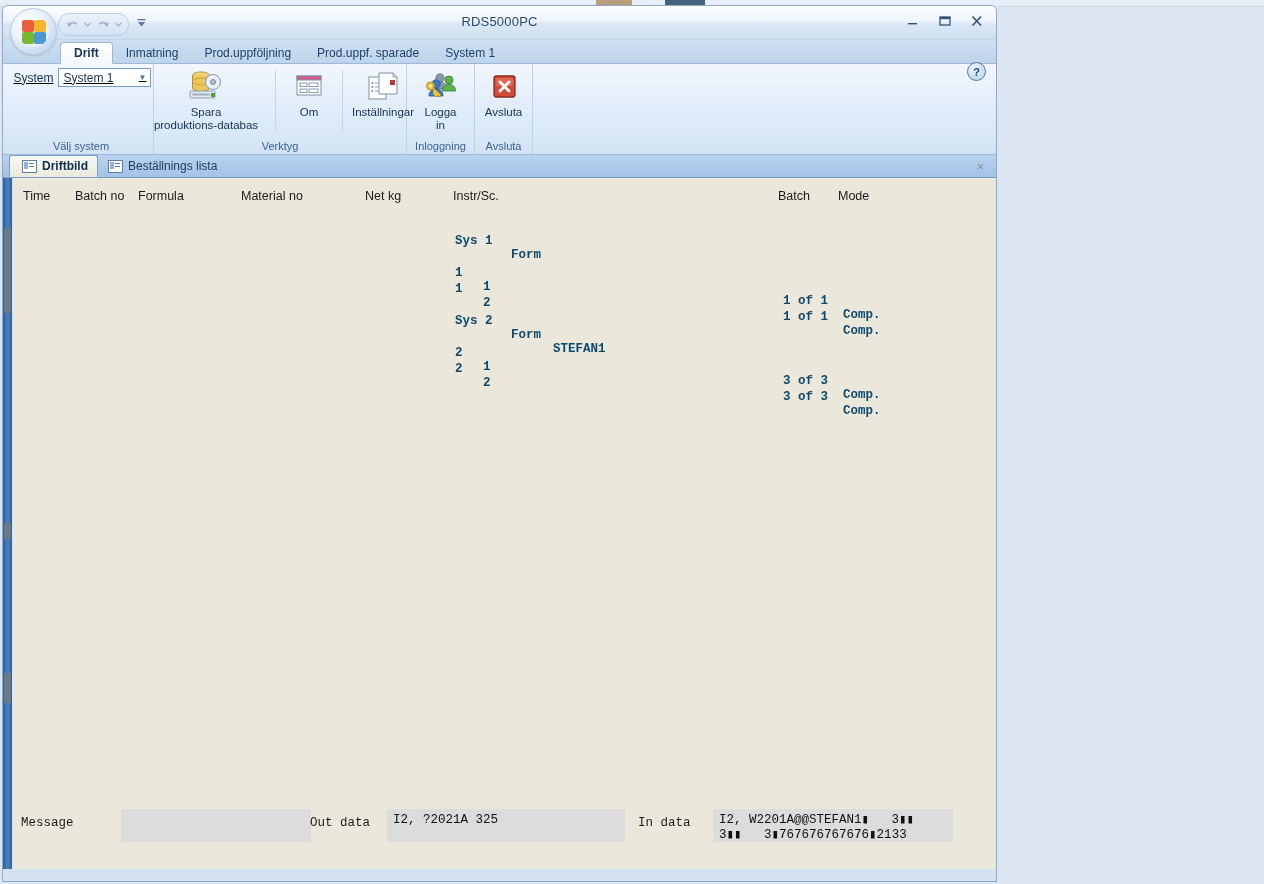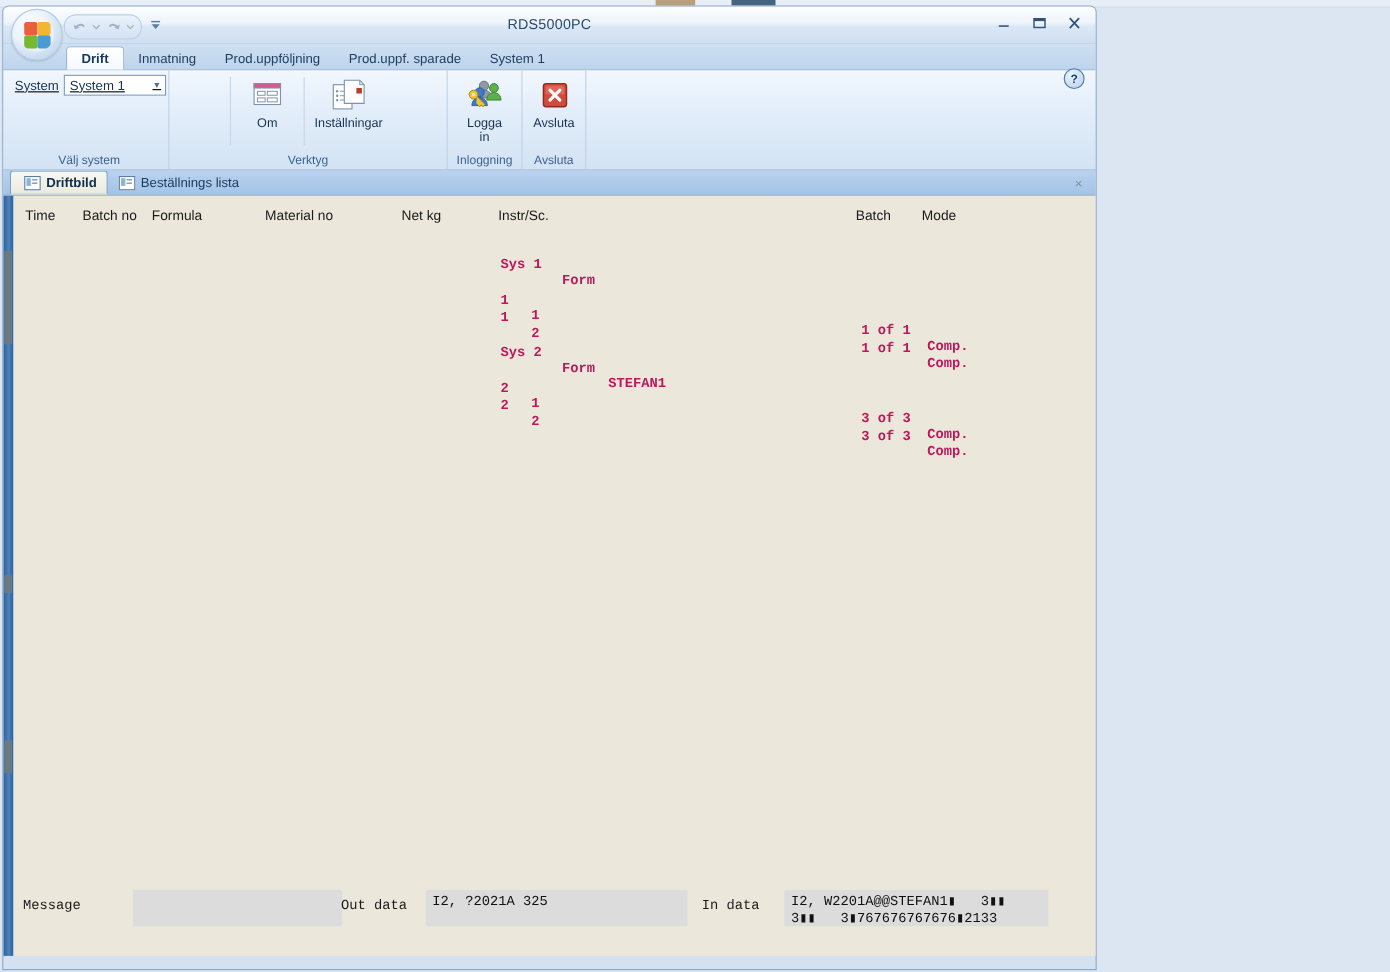--- a/index.html
+++ b/index.html
@@ -195,21 +195,21 @@
   .form{
     position:absolute;left:10px;top:0;right:0;height:691px;
     background:#ebe7da;
     overflow:hidden;
   }
   .mono{font-family:"Liberation Mono","DejaVu Sans Mono",monospace;}
 
   .hdrrow{position:absolute;top:11px;left:0;right:0;height:16px;}
   .hdrrow span{position:absolute;font-size:12.5px;color:#1b1b1b;font-family:"Liberation Sans",sans-serif;white-space:pre;}
 
-  .datarow{position:absolute;left:0;right:0;height:16px;font-size:12.5px;color:#be185d;white-space:pre;}
+  .datarow{position:absolute;left:0;right:0;height:16px;font-size:12.5px;color:#0c4a6e;white-space:pre;}
   .datarow span{position:absolute;font-weight:bold;}
 
   
   .botfields{position:absolute;left:0;bottom:22px;right:0;height:44px;text-decoration:underline;}
   .flabel{
     position:absolute;font-size:12.5px;color:#1b1b1b;white-space:pre;
   }
   .fbox{
     position:absolute;background:#dcdcdc;border:none;
     font-size:12.5px;color:#111;white-space:pre;line-height:15px;
@@ -329,20 +329,36 @@
               <span>System 1</span>
               <span class="arr">▼</span>
             </div>
           </div>
         </div>
         <div class="glabel">Välj system</div>
       </div>
 
       <div class="rgroup grp-verktyg">
         <div class="gcontent">
+          <div class="rbtn" style="min-width:120px">
+            <div class="ico">
+              <svg width="40" height="34" viewBox="0 0 40 34">
+                <ellipse cx="15" cy="5.5" rx="8.5" ry="3.6" fill="#f4d67b" stroke="#b08c2a" stroke-width="0.9"></ellipse>
+                <path d="M6.5 5.5 V18 a8.5 3.6 0 0 0 17 0 V5.5" fill="#eec75c" stroke="#b08c2a" stroke-width="0.9"></path>
+                <ellipse cx="15" cy="11.5" rx="8.5" ry="3.4" fill="none" stroke="#c49a32" stroke-width="0.8"></ellipse>
+                <circle cx="27" cy="12" r="7.5" fill="#e9f0f7" stroke="#7f98b2" stroke-width="1"></circle>
+                <circle cx="27" cy="12" r="2.6" fill="#a8bdd2" stroke="#6c8399" stroke-width="0.8"></circle>
+                <rect x="4" y="21" width="25" height="7" rx="1.2" fill="#dfe6ec" stroke="#8697a8" stroke-width="0.9"></rect>
+                <rect x="6.5" y="23.5" width="17" height="2" fill="#9fb0c1"></rect>
+                <rect x="25" y="23" width="4" height="4" fill="#4f9f3f"></rect>
+              </svg>
+            </div>
+            <div class="cap" style="white-space:pre-line">Spara
+produktions-databas</div>
+          </div>
           <div class="vsep"></div>
           <div class="rbtn">
             <div class="ico">
               <svg width="32" height="30" viewBox="0 0 32 30">
                 <rect x="4" y="4" width="24" height="19" fill="#ffffff" stroke="#7e93a8" stroke-width="1"></rect>
                 <rect x="4" y="4" width="24" height="4" fill="#d35a8c" stroke="#7e93a8" stroke-width="1"></rect>
                 <rect x="7" y="11" width="7" height="3.6" fill="#ffffff" stroke="#7e93a8" stroke-width="0.9"></rect>
                 <rect x="16" y="11" width="9" height="3.6" fill="#ffffff" stroke="#7e93a8" stroke-width="0.9"></rect>
                 <rect x="7" y="17" width="7" height="3.6" fill="#ffffff" stroke="#7e93a8" stroke-width="0.9"></rect>
                 <rect x="16" y="17" width="9" height="3.6" fill="#ffffff" stroke="#7e93a8" stroke-width="0.9"></rect>

